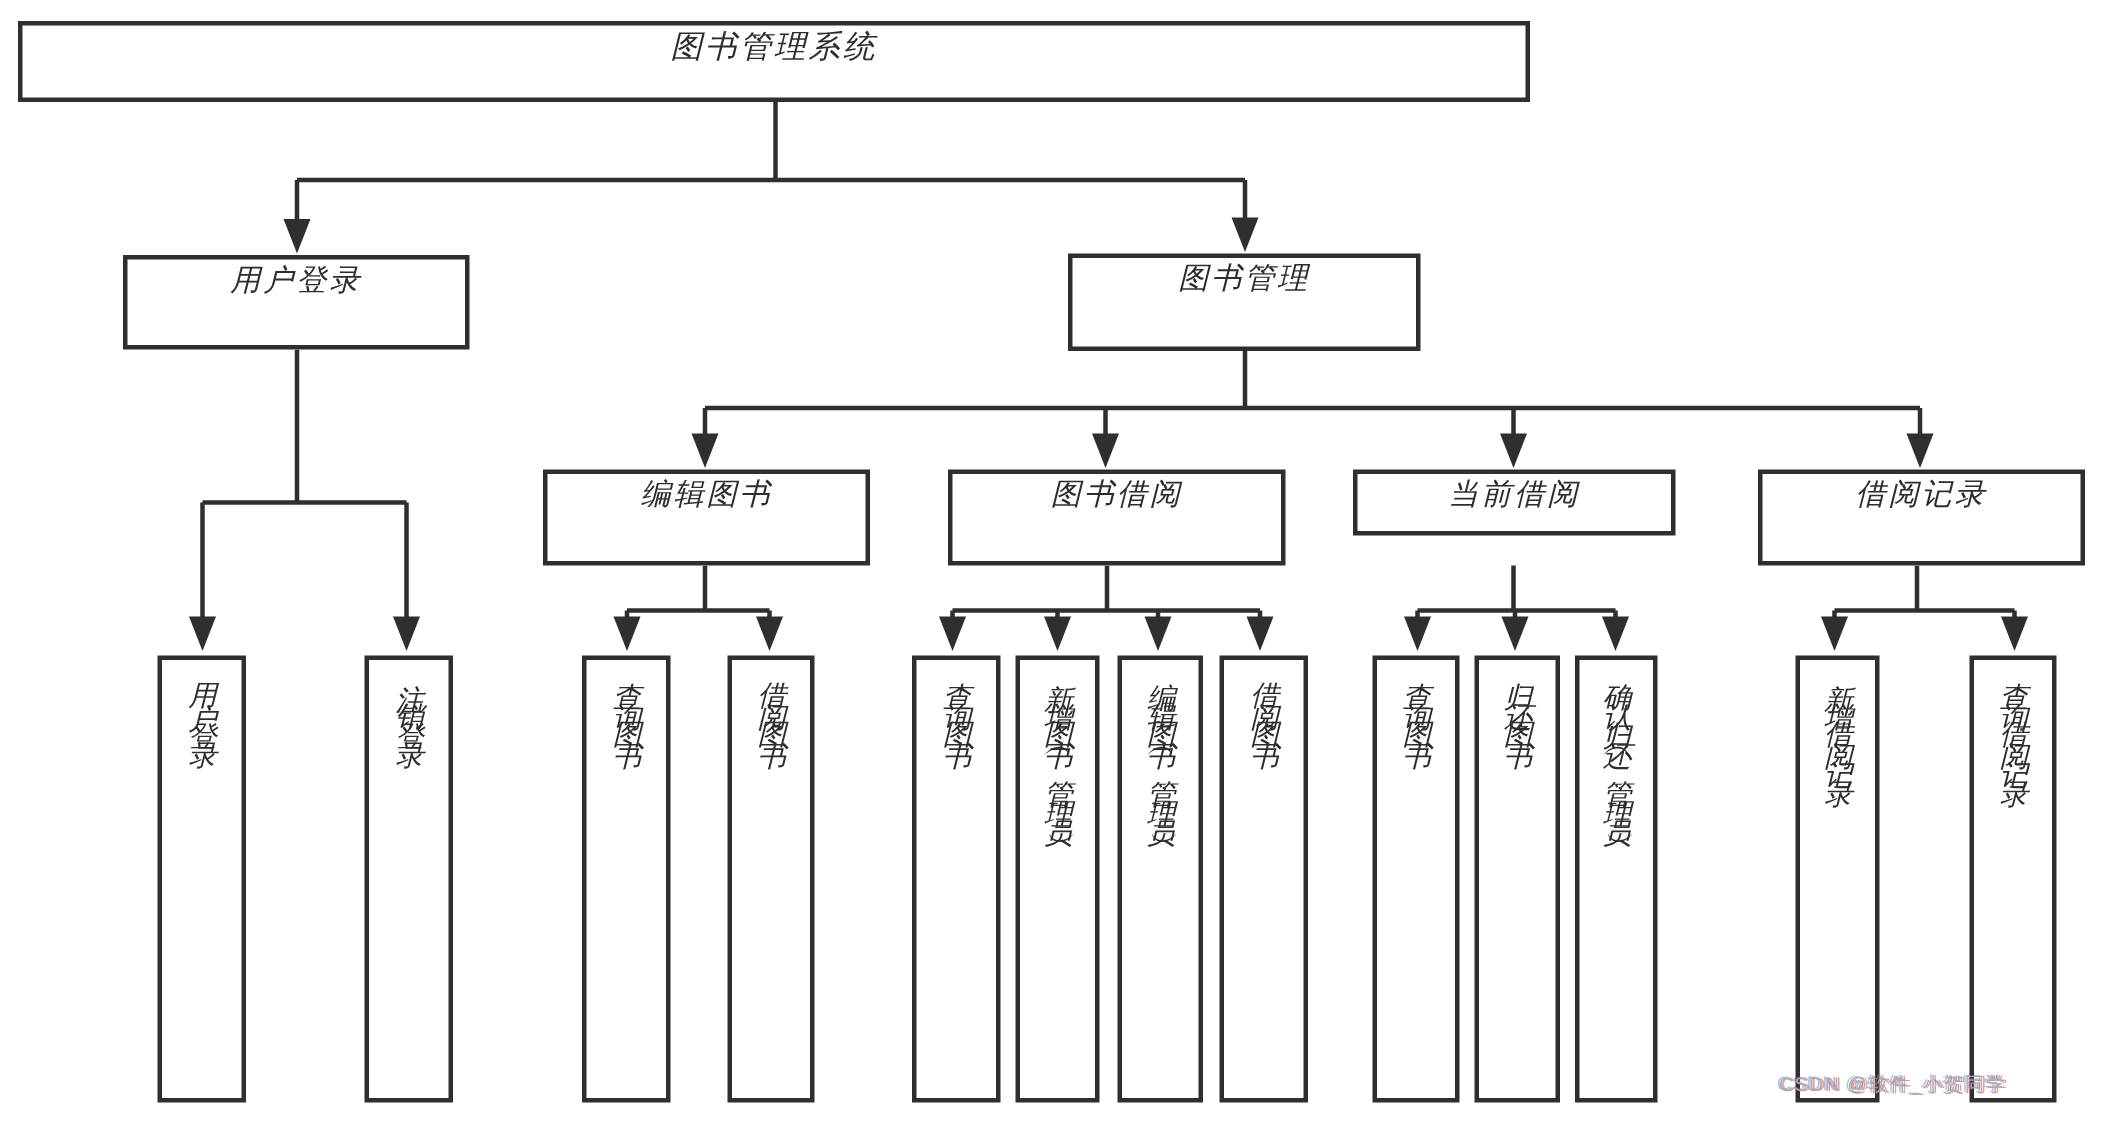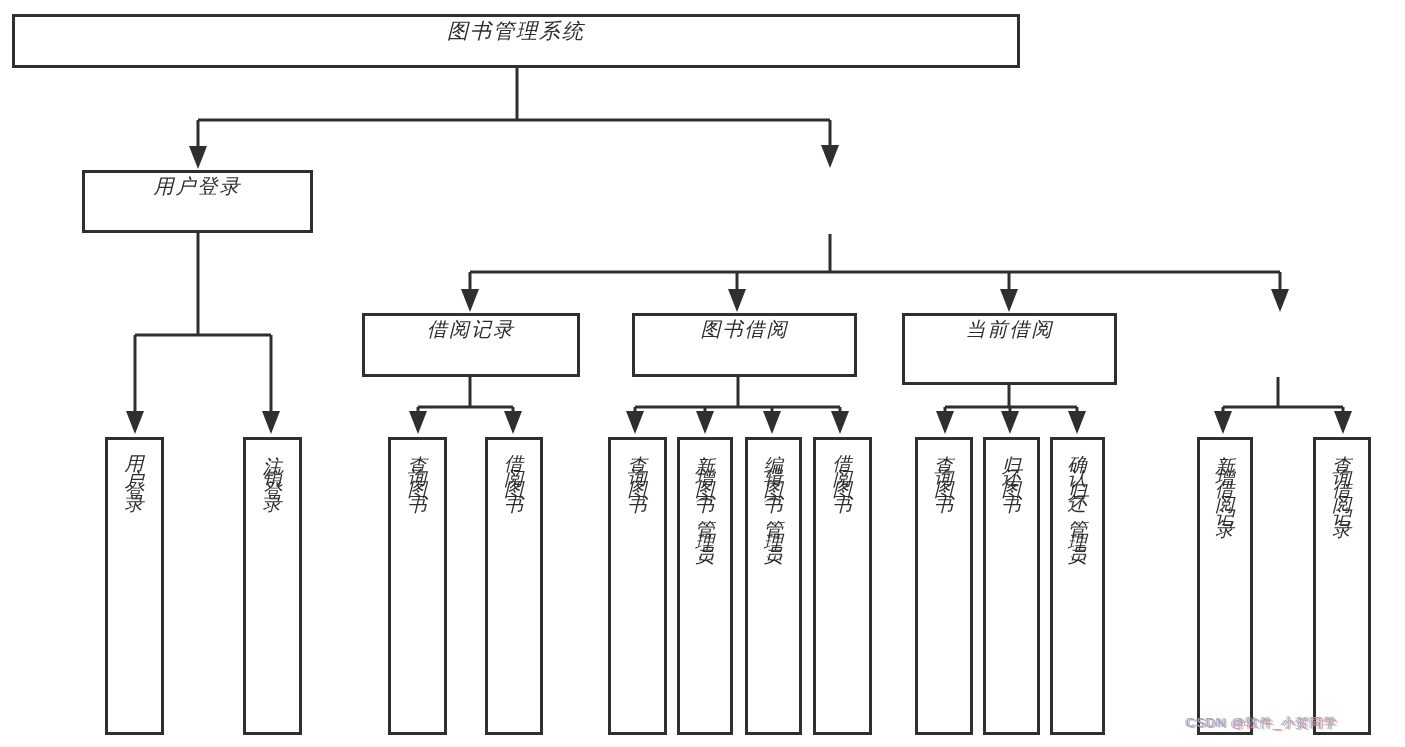--- a/index.html
+++ b/index.html
@@ -121,29 +121,35 @@
     </g>
   </svg>
 
   <div class="node hbox root-box" style="left:12px;top:14px;width:1008px;height:54px">
     <span>图书管理系统</span>
   </div>
 
   <div class="node hbox" style="left:82px;top:170px;width:231px;height:63px">
     <span>用户登录</span>
   </div>
+  <div class="node hbox" style="left:712px;top:169px;width:235px;height:65px">
+    <span>图书管理</span>
+  </div>
 
   <div class="node hbox" style="left:362px;top:313px;width:218px;height:64px">
-    <span>借阅记录</span>
+    <span>编辑图书</span>
   </div>
   <div class="node hbox" style="left:632px;top:313px;width:225px;height:64px">
     <span>图书借阅</span>
   </div>
-  <div class="node hbox" style="left:902px;top:313px;width:215px;height:72px">
+  <div class="node hbox" style="left:902px;top:313px;width:215px;height:44px">
     <span>当前借阅</span>
+  </div>
+  <div class="node hbox" style="left:1172px;top:313px;width:218px;height:64px">
+    <span>借阅记录</span>
   </div>
 
   <div class="node vbox" style="left:105px;top:437px;width:59px;height:298px">
     <span>用户登录</span>
   </div>
   <div class="node vbox" style="left:243px;top:437px;width:59px;height:298px">
     <span>注销登录</span>
   </div>
 
   <div class="node vbox" style="left:388px;top:437px;width:59px;height:298px">

